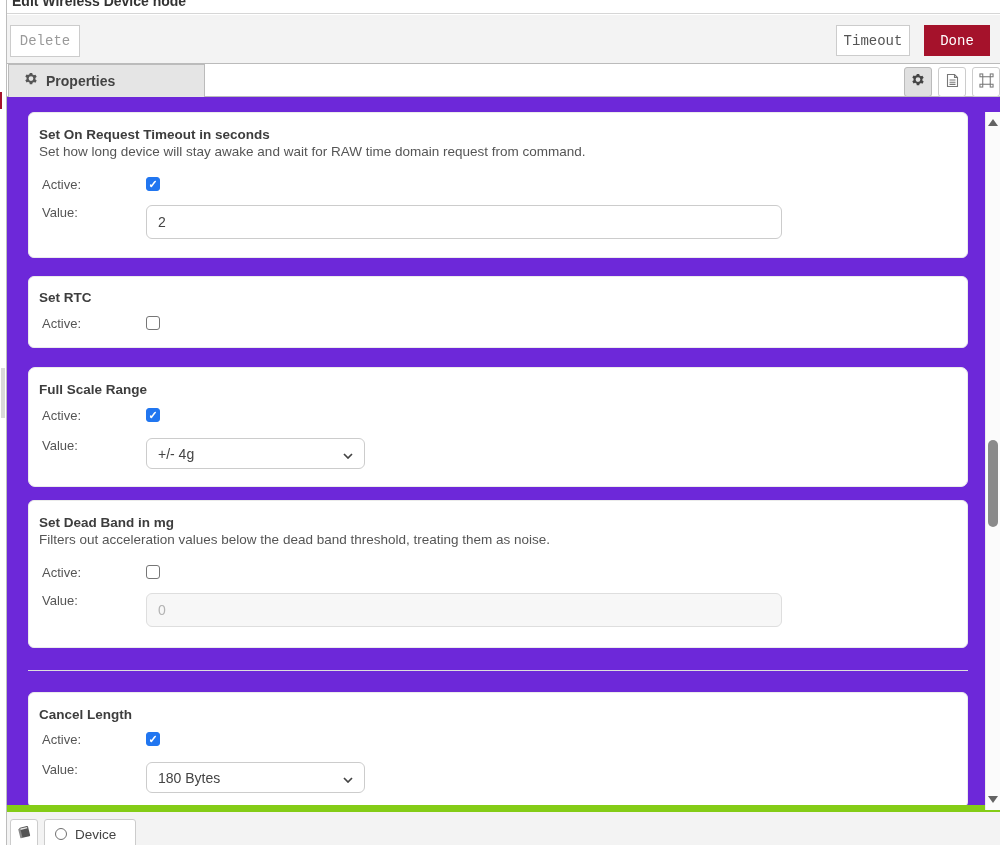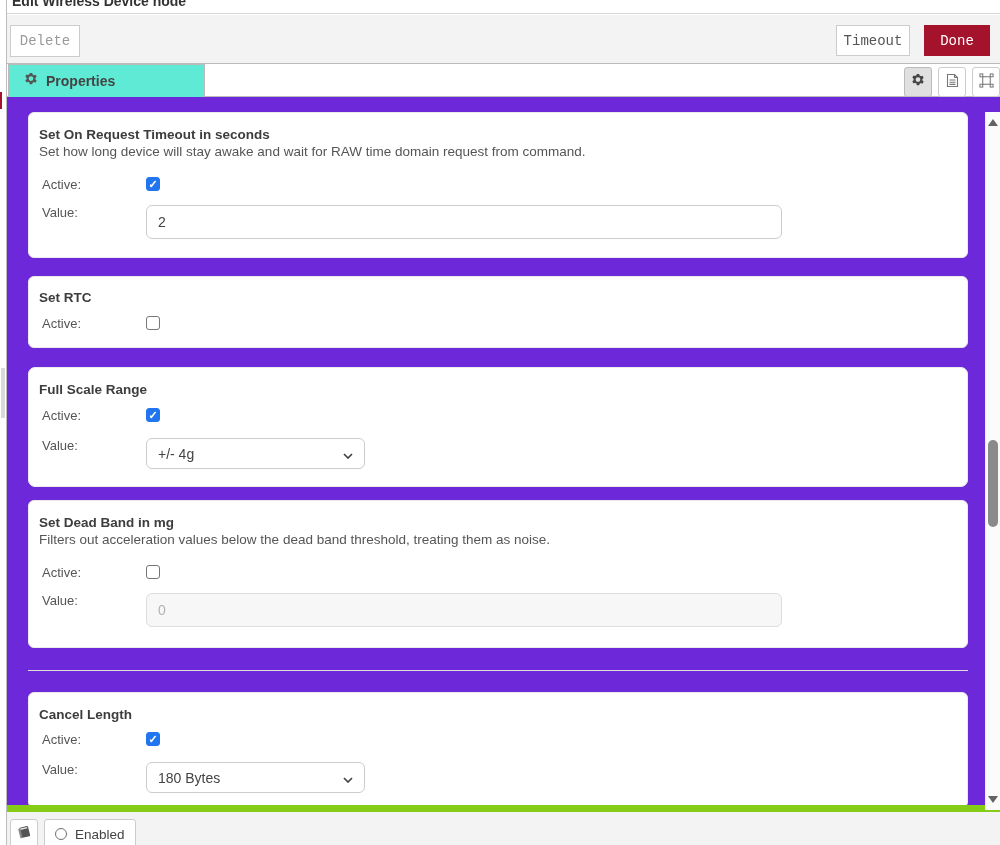--- a/index.html
+++ b/index.html
@@ -19,21 +19,21 @@
 
   
   .toolbar { position:absolute; left:7px; top:15px; right:0; height:49px; background:#f3f3f3; border-bottom:1px solid #bbb; z-index:5; }
   .btn { display:inline-flex; align-items:center; justify-content:center; font-family:Liberation Mono, monospace; font-size:14px; border-radius:0; cursor:pointer; }
   .btn-delete { position:absolute; left:3px; top:10px; width:70px; height:32px; background:#fff; border:1px solid #ccc; color:#9a9a9a; }
   .btn-cancel { position:absolute; right:90px; top:10px; width:74px; height:31px; background:#fff; border:1px solid #ccc; color:#555; }
   .btn-done { position:absolute; right:10px; top:10px; width:66px; height:31px; background:var(--accent-red,#A5122B); border:1px solid var(--accent-red,#A5122B); color:#fff; }
 
   
   .tabbar { position:absolute; left:7px; top:64px; right:0; height:33px; background:#fff; border-bottom:1px solid #bbb; z-index:4; }
-  .tab-active { position:absolute; left:1px; top:0; width:197px; height:33px; background:#5eead4; border:1px solid #bbb; border-bottom:none; z-index:2; display:flex; align-items:center; gap:8px; padding-left:15px; }
+  .tab-active { position:absolute; left:1px; top:0; width:197px; height:33px; background:#e5e5e5; border:1px solid #bbb; border-bottom:none; z-index:2; display:flex; align-items:center; gap:8px; padding-left:15px; }
   .tab-label { font-size:14px; font-weight:bold; color:#444; }
   .tab-icons { position:absolute; right:0; top:3px; height:30px; display:flex; gap:6px; z-index:2; }
   .icon-btn { width:28px; height:30px; display:flex; align-items:center; justify-content:center; background:#fff; border:1px solid #ccc; border-radius:3px; cursor:pointer; }
   .icon-btn.selected { background:#e0e0e0; border-color:#bbb; }
 
   
   .content { position:absolute; left:7px; top:97px; right:0; height:715px; background:#6d28d9; border-bottom:7px solid #84cc16; overflow:hidden; }
   .card { position:absolute; left:21px; width:940px; background:#fff; border:1px solid #ebebeb; border-radius:6px; padding:14px 16px 14px 10px; }
   .card-title { font-size:13.5px; font-weight:bold; color:#3d3d3d; }
   .card-desc { margin-top:2px; font-size:13.5px; color:#555; }
@@ -219,17 +219,17 @@
           <g transform="rotate(-14 8 8)">
             <rect x="4.2" y="2.8" width="9" height="10.5" rx="1" fill="#555"></rect>
             <rect x="3" y="3.8" width="2.2" height="9.5" rx="0.5" fill="#888"></rect>
             <rect x="5.2" y="3.8" width="7" height="1.4" fill="#fff" opacity="0.85"></rect>
           </g>
         </svg>
       </span>
     </div>
     <div class="footer-btn enabled-btn">
       <span class="status-circle"></span>
-      <span class="enabled-label">Enabled</span>
+      <span class="enabled-label">Device</span>
     </div>
   </div>
 
 </div>
 
 </body></html>

